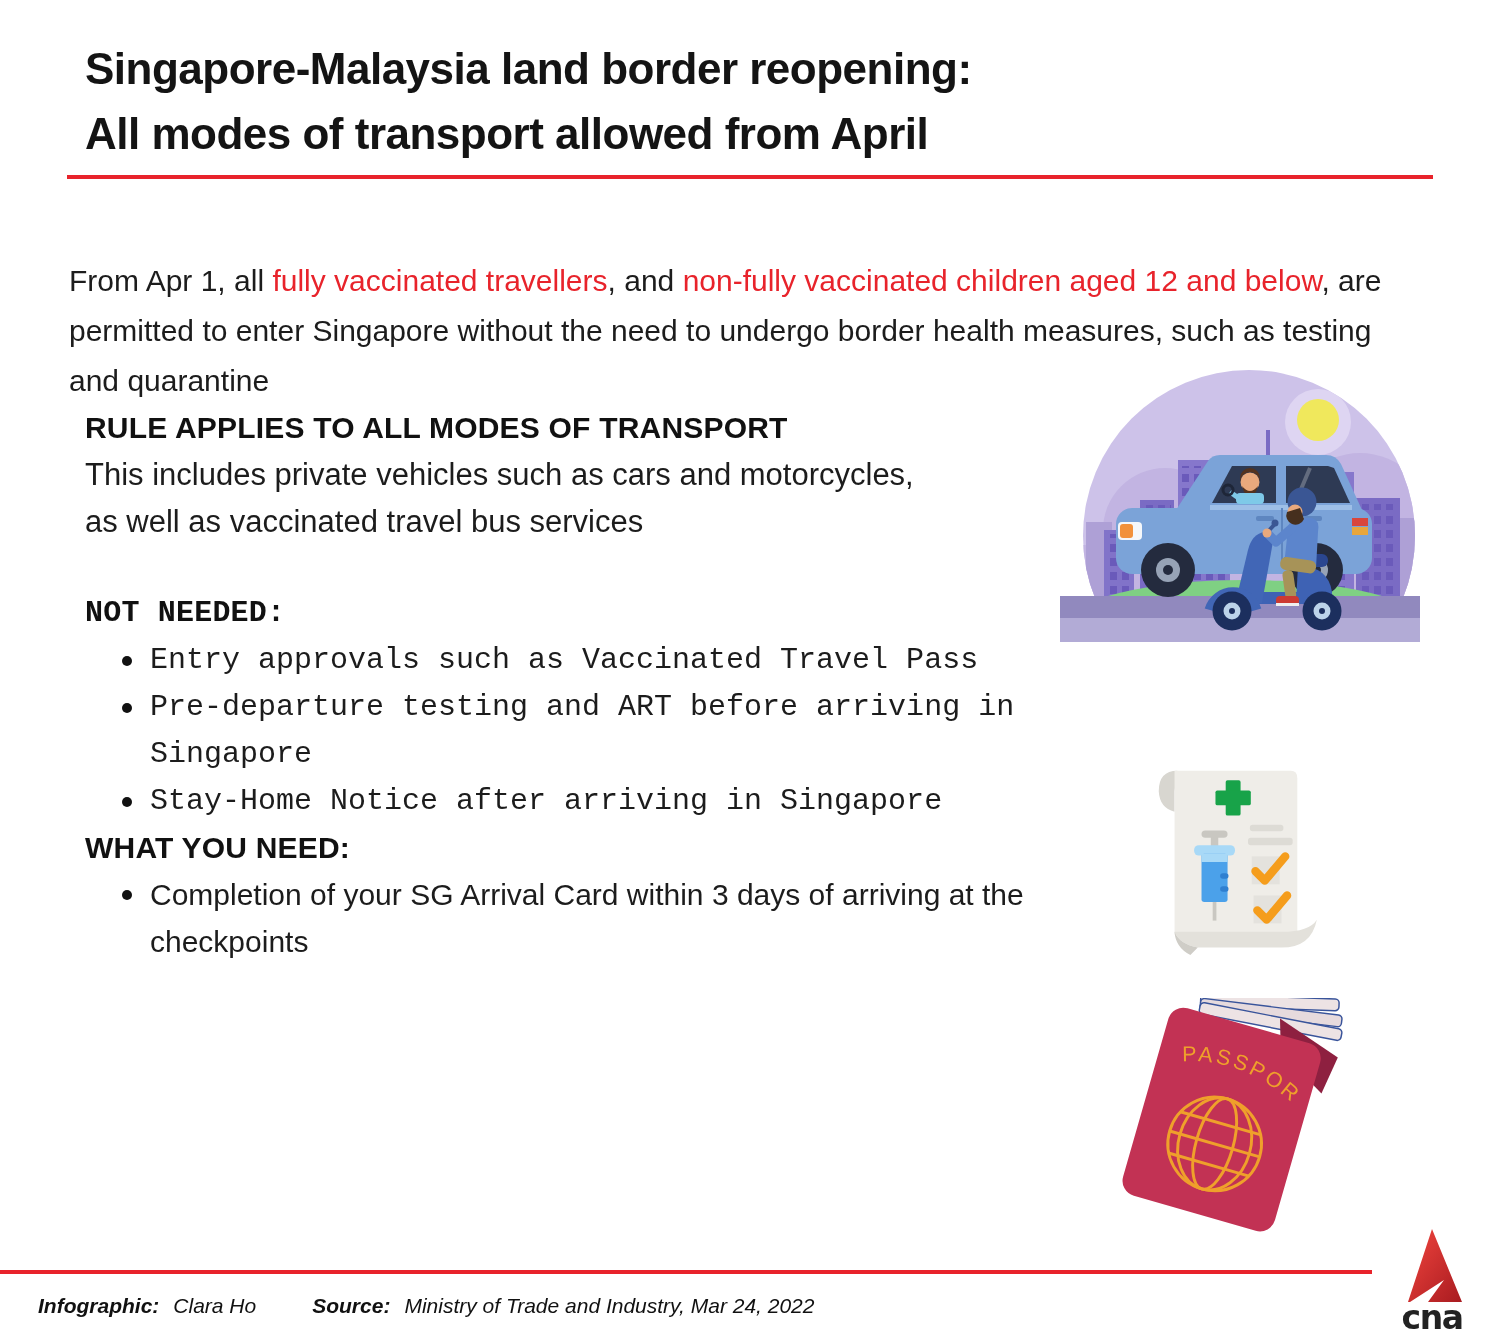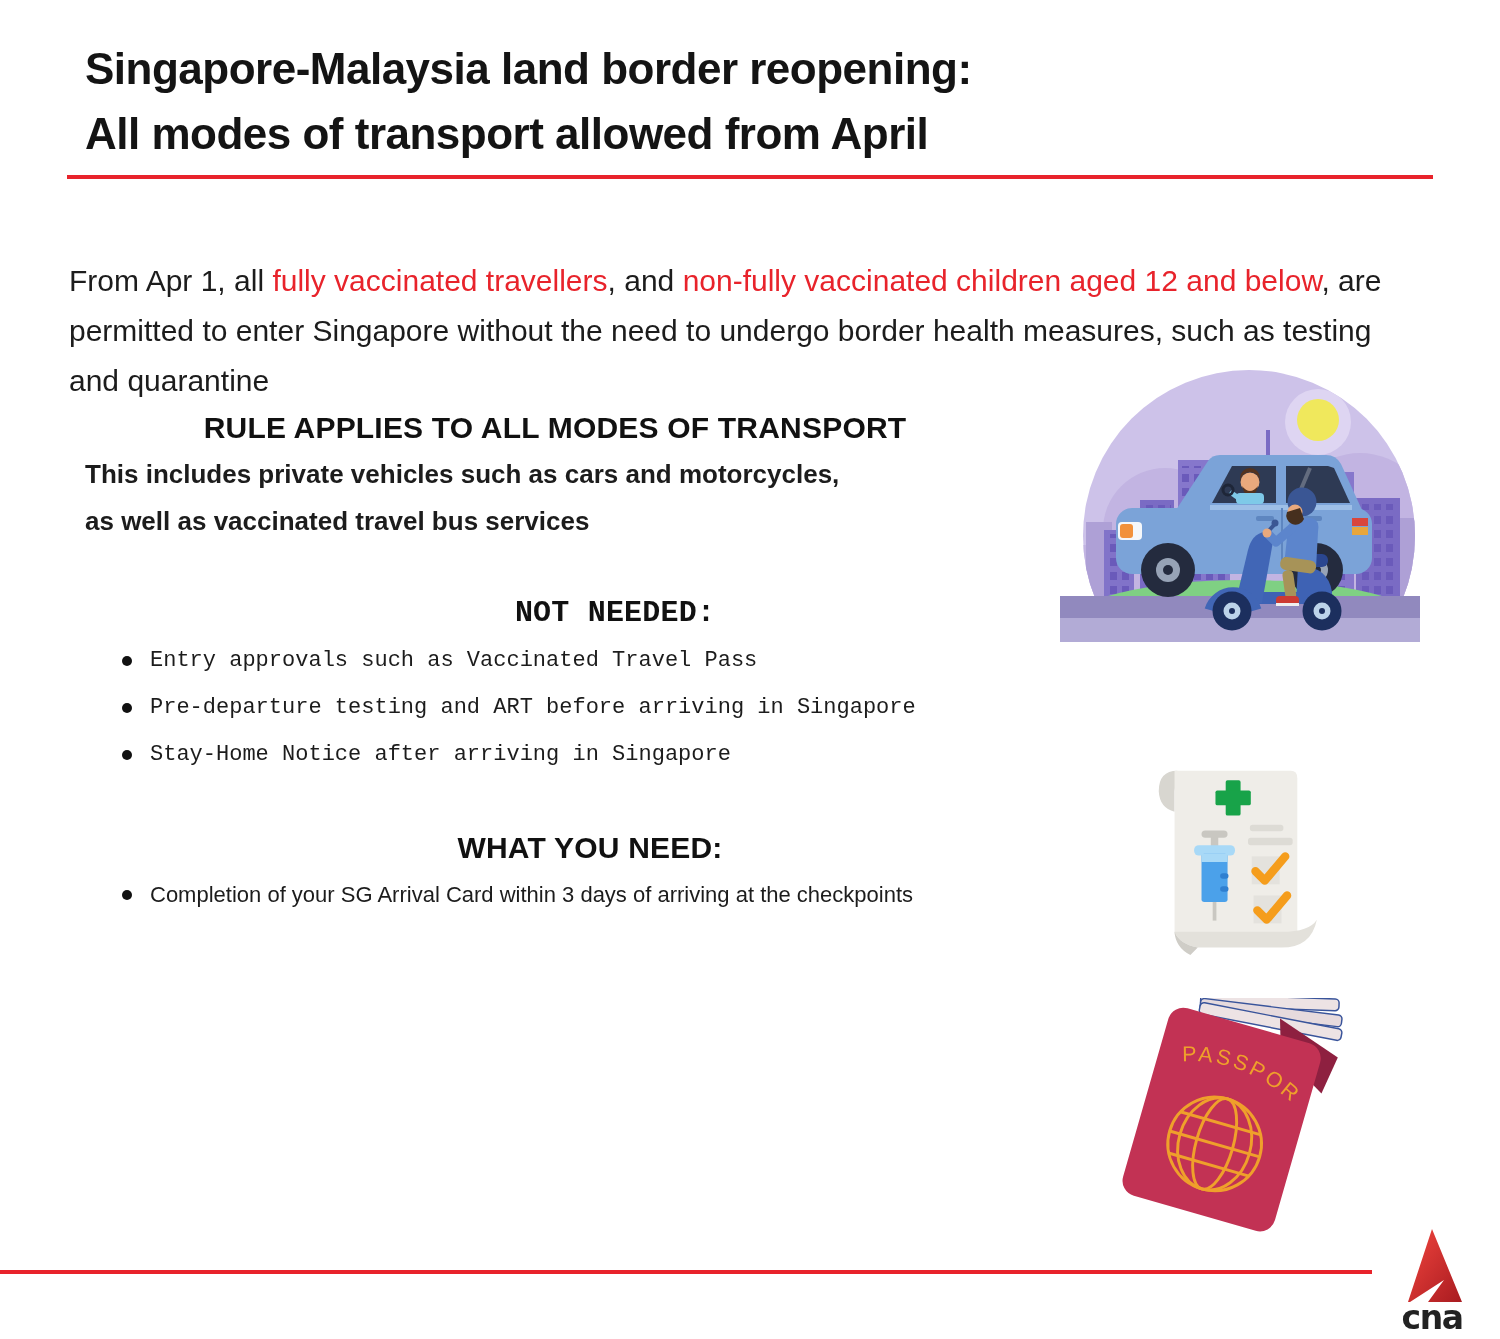--- a/index.html
+++ b/index.html
@@ -29,34 +29,33 @@
     position:absolute;left:69px;top:226px;width:1350px;
     font-size:30px;line-height:50px;font-weight:400;
   }
   .intro .red{color:#e8232b;}
 
   
   .section{position:absolute;left:85px;}
   .section-heading{
     font-size:30px;font-weight:700;line-height:47px;color:#111;
     letter-spacing:0.2px;
-    text-align:center;
-  }
-  .section-body{font-size:26px;line-height:47px;font-weight:700;}
+  }
+  .section-body{font-size:31px;line-height:47px;font-weight:400;}
   .sec-transport{top:404px;width:940px;}
   .sec-not-needed{top:590px;width:1060px;font-family:Liberation Mono, monospace;}
   .sec-what-you-need{top:824px;width:1010px;}
 
   ul.bullets{
     list-style:none;margin:0;padding:0 0 0 37px;
   }
   ul.bullets li{
     position:relative;
     padding-left:28px;
-    font-size:22px;line-height:47px;
+    font-size:30px;line-height:47px;
     max-width:960px;
   }
   ul.bullets li::before{
     content:"";
     position:absolute;left:0;top:19px;
     width:10px;height:10px;border-radius:50%;
     background:#111;
   }
 
   
@@ -271,20 +270,23 @@
         <ellipse cx="121" cy="152" rx="19" ry="48"></ellipse>
         <ellipse cx="121" cy="152" rx="37" ry="48"></ellipse>
         <line x1="73" y1="152" x2="169" y2="152"></line>
         <line x1="79" y1="130" x2="163" y2="130"></line>
         <line x1="79" y1="174" x2="163" y2="174"></line>
       </g>
     </g>
   </svg>
 
   <div class="footer-rule"></div>
+  <div class="footer">
+    <span class="lbl">Infographic:</span><span class="val">Clara Ho</span><span class="lbl src-lbl">Source:</span><span class="val">Ministry of Trade and Industry, Mar 24, 2022</span>
+  </div>
 
   <svg class="cna-logo" viewBox="0 0 64 104" aria-hidden="true">
     <defs>
       <linearGradient id="cnaRed" x1="0" y1="0" x2="1" y2="1">
         <stop offset="0" stop-color="#f2453e"></stop>
         <stop offset="1" stop-color="#a81b20"></stop>
       </linearGradient>
     </defs>
     <path d="M32,1 L62,74 L8,74 Z M10,74 L44,52 L28,74 Z" fill="url(#cnaRed)" fill-rule="evenodd"></path>
     <text x="32" y="101" text-anchor="middle" font-size="33" font-weight="bold" letter-spacing="-1.5" fill="#222" font-family="'DejaVu Sans',sans-serif">cna</text>

